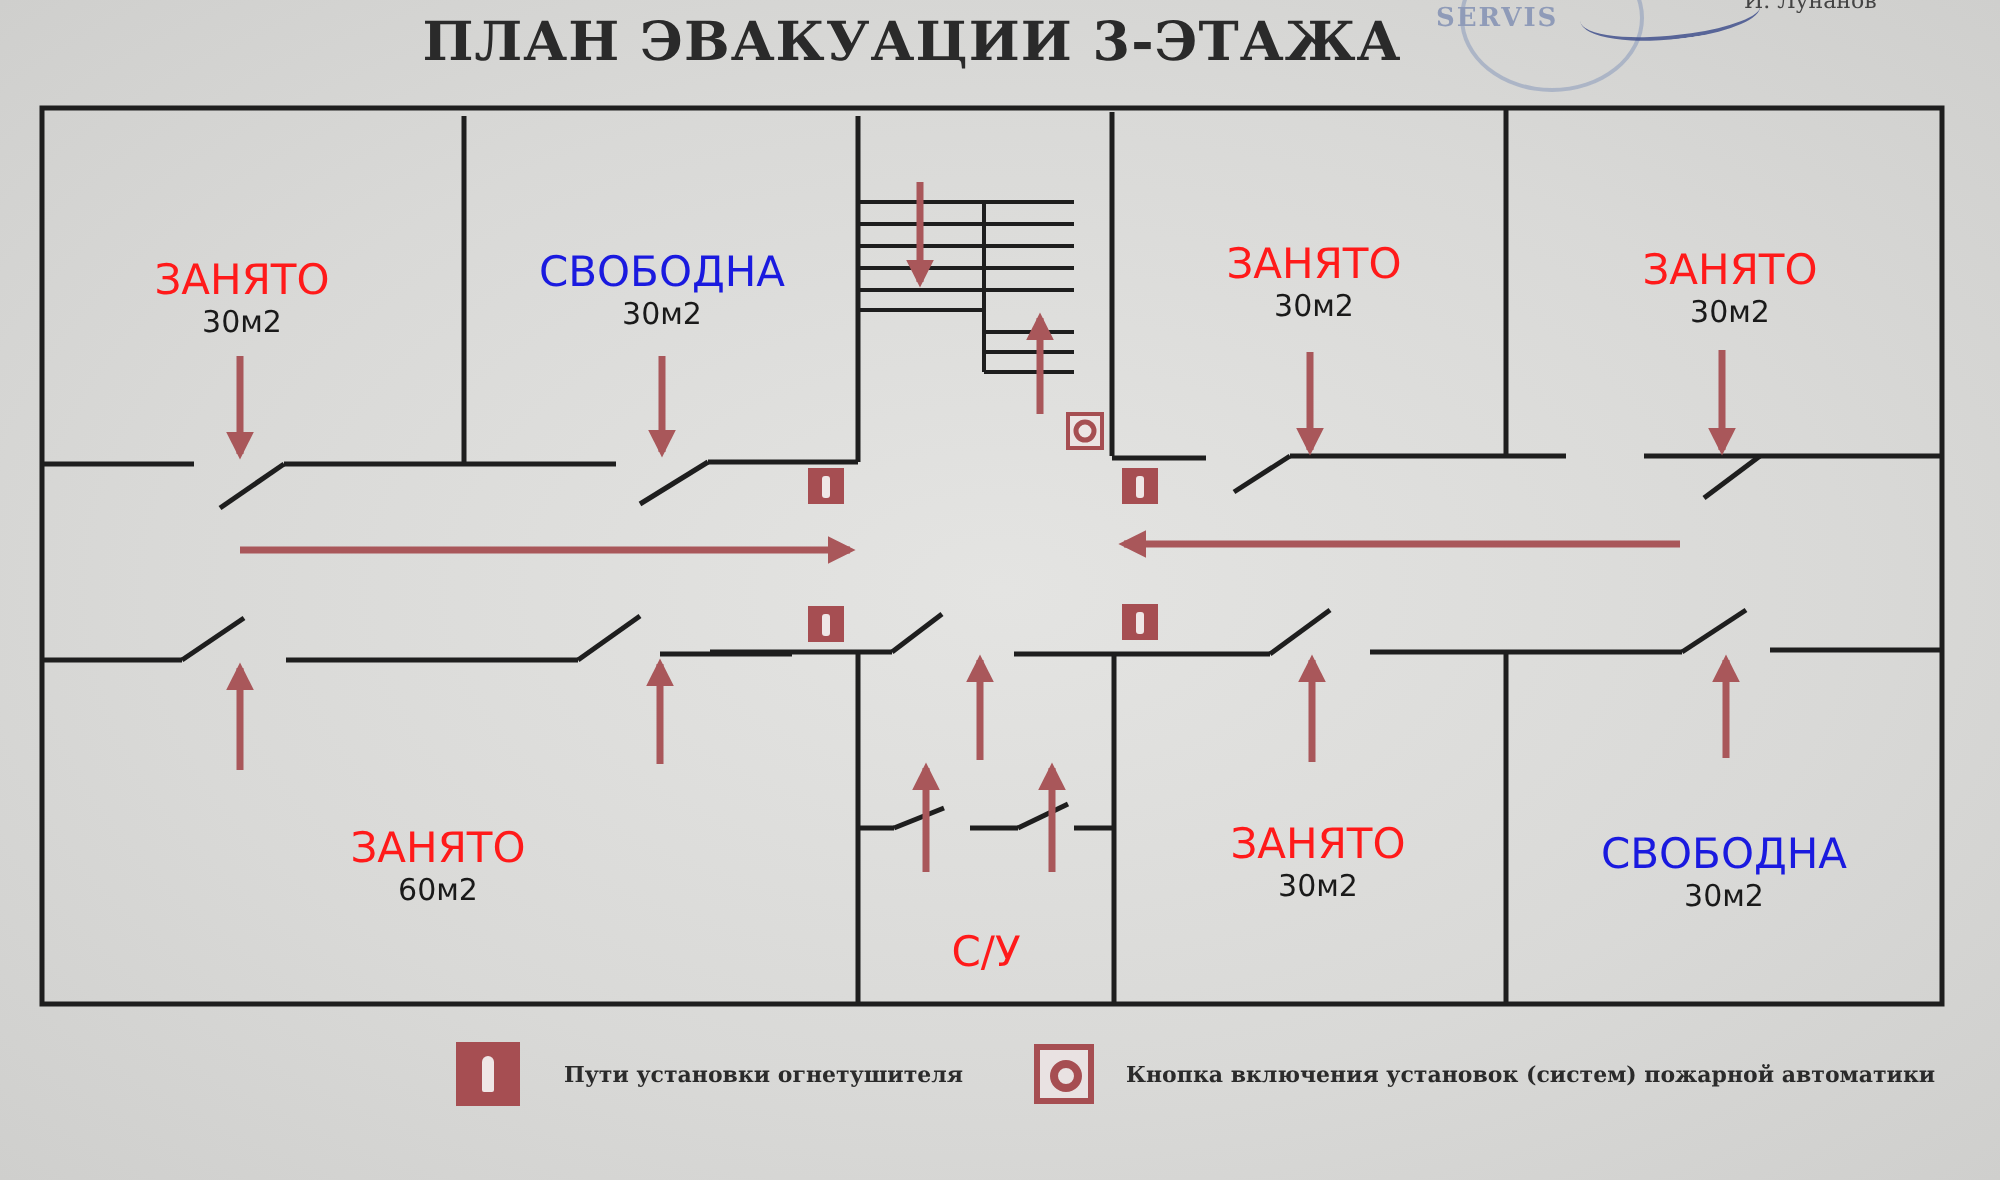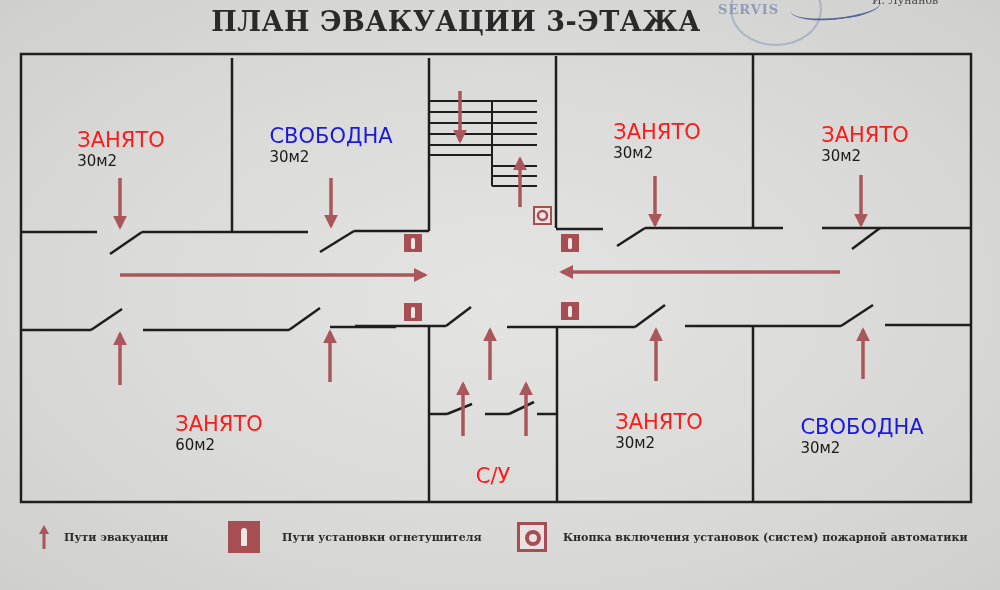--- a/index.html
+++ b/index.html
@@ -29,21 +29,21 @@
   .signature {
     position:absolute; left:790px; top:-6px; width:90px; height:24px;
     border-bottom:2px solid #3a4a8a; border-radius:0 0 40% 60%; transform:rotate(-8deg);
     opacity:0.8;
   }
   .signer {
     position:absolute; left:872px; top:-6px; font-family:"DejaVu Serif", serif;
     font-size:11px; color:#444;
   }
   svg.plan { position:absolute; left:0; top:0; }
-  .room-label { position:absolute; transform:translateX(-50%); white-space:nowrap; }
+  .room-label { position:absolute; text-align:center; transform:translateX(-50%); white-space:nowrap; }
   .status { font-family:"DejaVu Sans", sans-serif; font-size:21px; line-height:24px; }
   .area { font-family:"DejaVu Sans", sans-serif; font-size:15px; color:#1a1a1a; line-height:18px; }
   .legend { position:absolute; top:522px; height:30px; display:flex; align-items:center; }
   .legend-text {
     font-family:"DejaVu Serif", serif; font-weight:bold; font-size:11px; color:#2b2b2b; margin-left:14px;
   }
   .lg-ext {
     width:32px; height:32px; background:#a64e52; position:relative;
   }
   .lg-ext::after {
@@ -209,27 +209,20 @@
   </div>
   <div class="room-label" style="left:659px; top:410px;">
     <div class="status" style="color:#ff1a1a;">ЗАНЯТО</div>
     <div class="area">30м2</div>
   </div>
   <div class="room-label" style="left:862px; top:415px;">
     <div class="status" style="color:#1a1adf;">СВОБОДНА</div>
     <div class="area">30м2</div>
   </div>
 
-  <div class="legend" style="left:38px;">
-    <svg width="12" height="24">
-      <line x1="6" y1="24" x2="6" y2="6" stroke="#a9575a" stroke-width="3"></line>
-      <path d="M1,9 L6,0 L11,9 z" fill="#a9575a"></path>
-    </svg>
-    <span class="legend-text">Пути эвакуации</span>
-  </div>
   <div class="legend" style="left:228px;">
     <div class="lg-ext"></div>
     <span class="legend-text" style="margin-left:22px;">Пути установки огнетушителя</span>
   </div>
   <div class="legend" style="left:517px;">
     <div class="lg-btn"></div>
     <span class="legend-text" style="margin-left:16px;">Кнопка включения установок (систем) пожарной автоматики</span>
   </div>
 </div>
 

